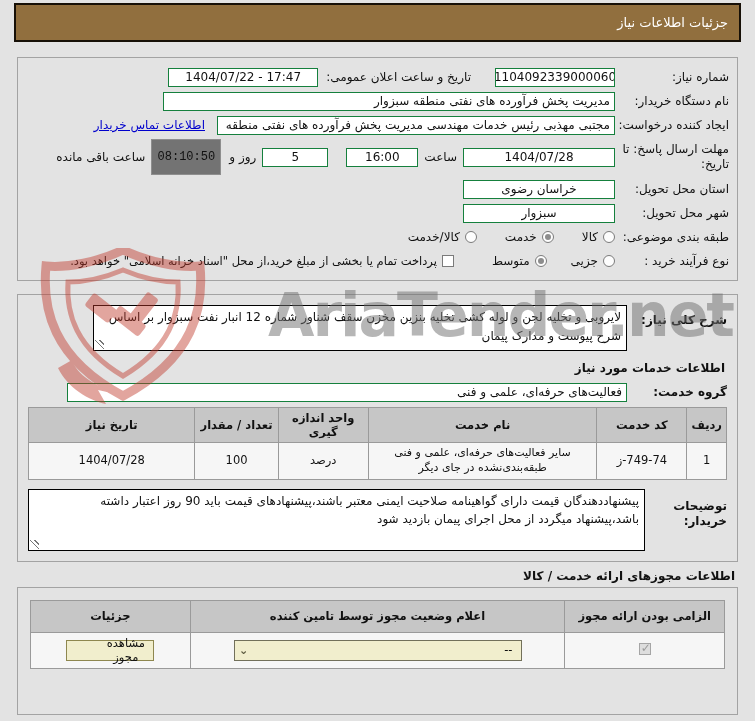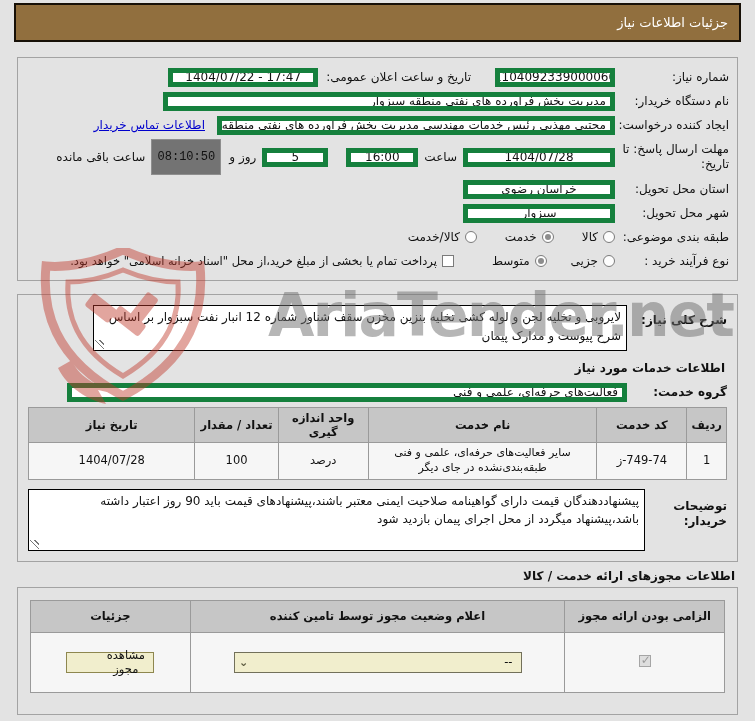--- a/index.html
+++ b/index.html
@@ -31,21 +31,21 @@
     padding:6px 8px;
   }
   #panel-main { margin-top:15px; }
   #panel-need { margin-top:13px; padding:8px 10px; }
   #panel-license { padding:8px 12px; height:128px; }
   
   .row { display:flex; align-items:center; margin:2px 0; min-height:22px; }
   .lbl { width:114px; flex-shrink:0; text-align:right; line-height:1.25; }
   .lbl.bold { font-weight:bold; }
   .inp {
-    background:#fff; border:5px solid #15803d; height:19px;
+    background:#fff; border:1px solid #15803d; height:19px;
     display:flex; align-items:center; overflow:hidden; white-space:nowrap;
     font-size:12px;
   }
   .inp.center { justify-content:center; direction:ltr; }
   .inp.rstart { justify-content:flex-start; padding:0 4px; }
   .highlight {
     background:#737373; border:1px solid #8e8e8e; height:36px; width:70px;
     display:flex; align-items:center; justify-content:center; direction:ltr;font-family:Liberation Mono, monospace;
   }
   .link { color:#0000cc; cursor:pointer;text-decoration:underline; }
@@ -98,21 +98,21 @@
   #license-table td { height:36px; }
   
   .select {
     width:288px; height:21px; background:#f1eecd; border:1px solid #72705a;
     display:flex; align-items:center; margin:0 auto; direction:rtl;
   }
   .select .val { flex:1; text-align:right; padding-right:8px; }
   .select .arrow { width:18px; color:#5c5a40; font-weight:bold; font-size:11px; }
   .small-btn {
     background:#f1eecd; border:1px solid #8e874f; height:21px; width:88px;
-    display:flex; align-items:center; justify-content:center; margin:16px auto;
+    display:flex; align-items:center; justify-content:center; margin:4px auto;
     font-size:11.5px; cursor:pointer;padding-left:31px;
   }
   
   #watermark { position:absolute; top:248px; left:0; width:671px; height:160px;
     pointer-events:none; z-index:5; }
   #wm-text {
     position:absolute; top:32px; left:268px; font-size:60px; font-weight:bold;
     color:rgba(110,110,110,0.50); direction:ltr; letter-spacing:-2px;
     font-family:"DejaVu Sans", sans-serif;
   }

